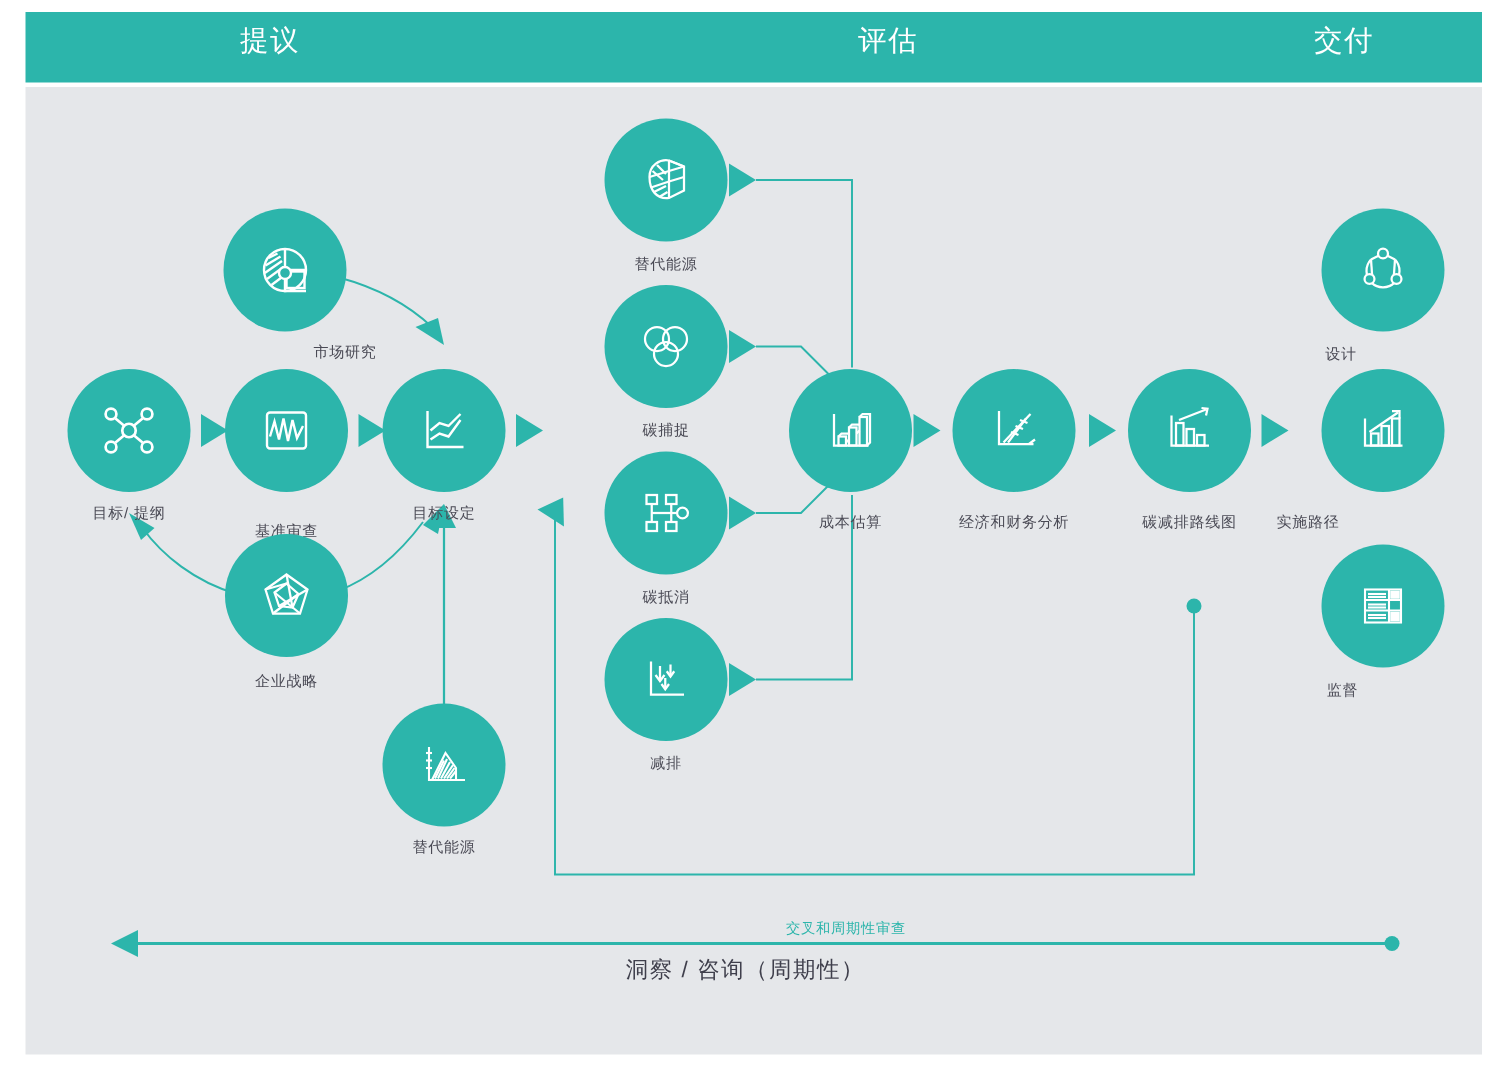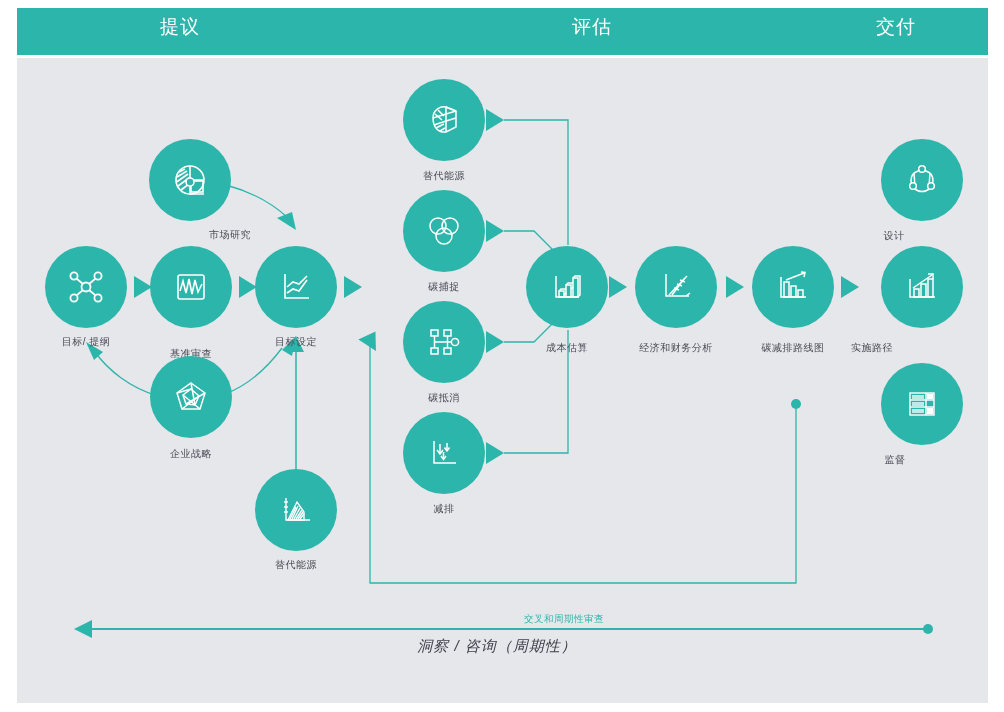--- a/index.html
+++ b/index.html
@@ -86,21 +86,20 @@
     letter-spacing: 0.5px;
     margin-top: 17px;
   }
   .bottom-label {
     position: absolute;
     color: #3f3f4c;
     font-size: 15px;
     white-space: nowrap;
     transform: translateX(-50%);
     letter-spacing: 1px;
-    font-style: italic;
   }
 </style>
 </head>
 <body>
 
 <div id="root">
 
   <div class="header-bar"></div>
   <div class="header-label hl-1">提议</div>
   <div class="header-label hl-2">评估</div>

